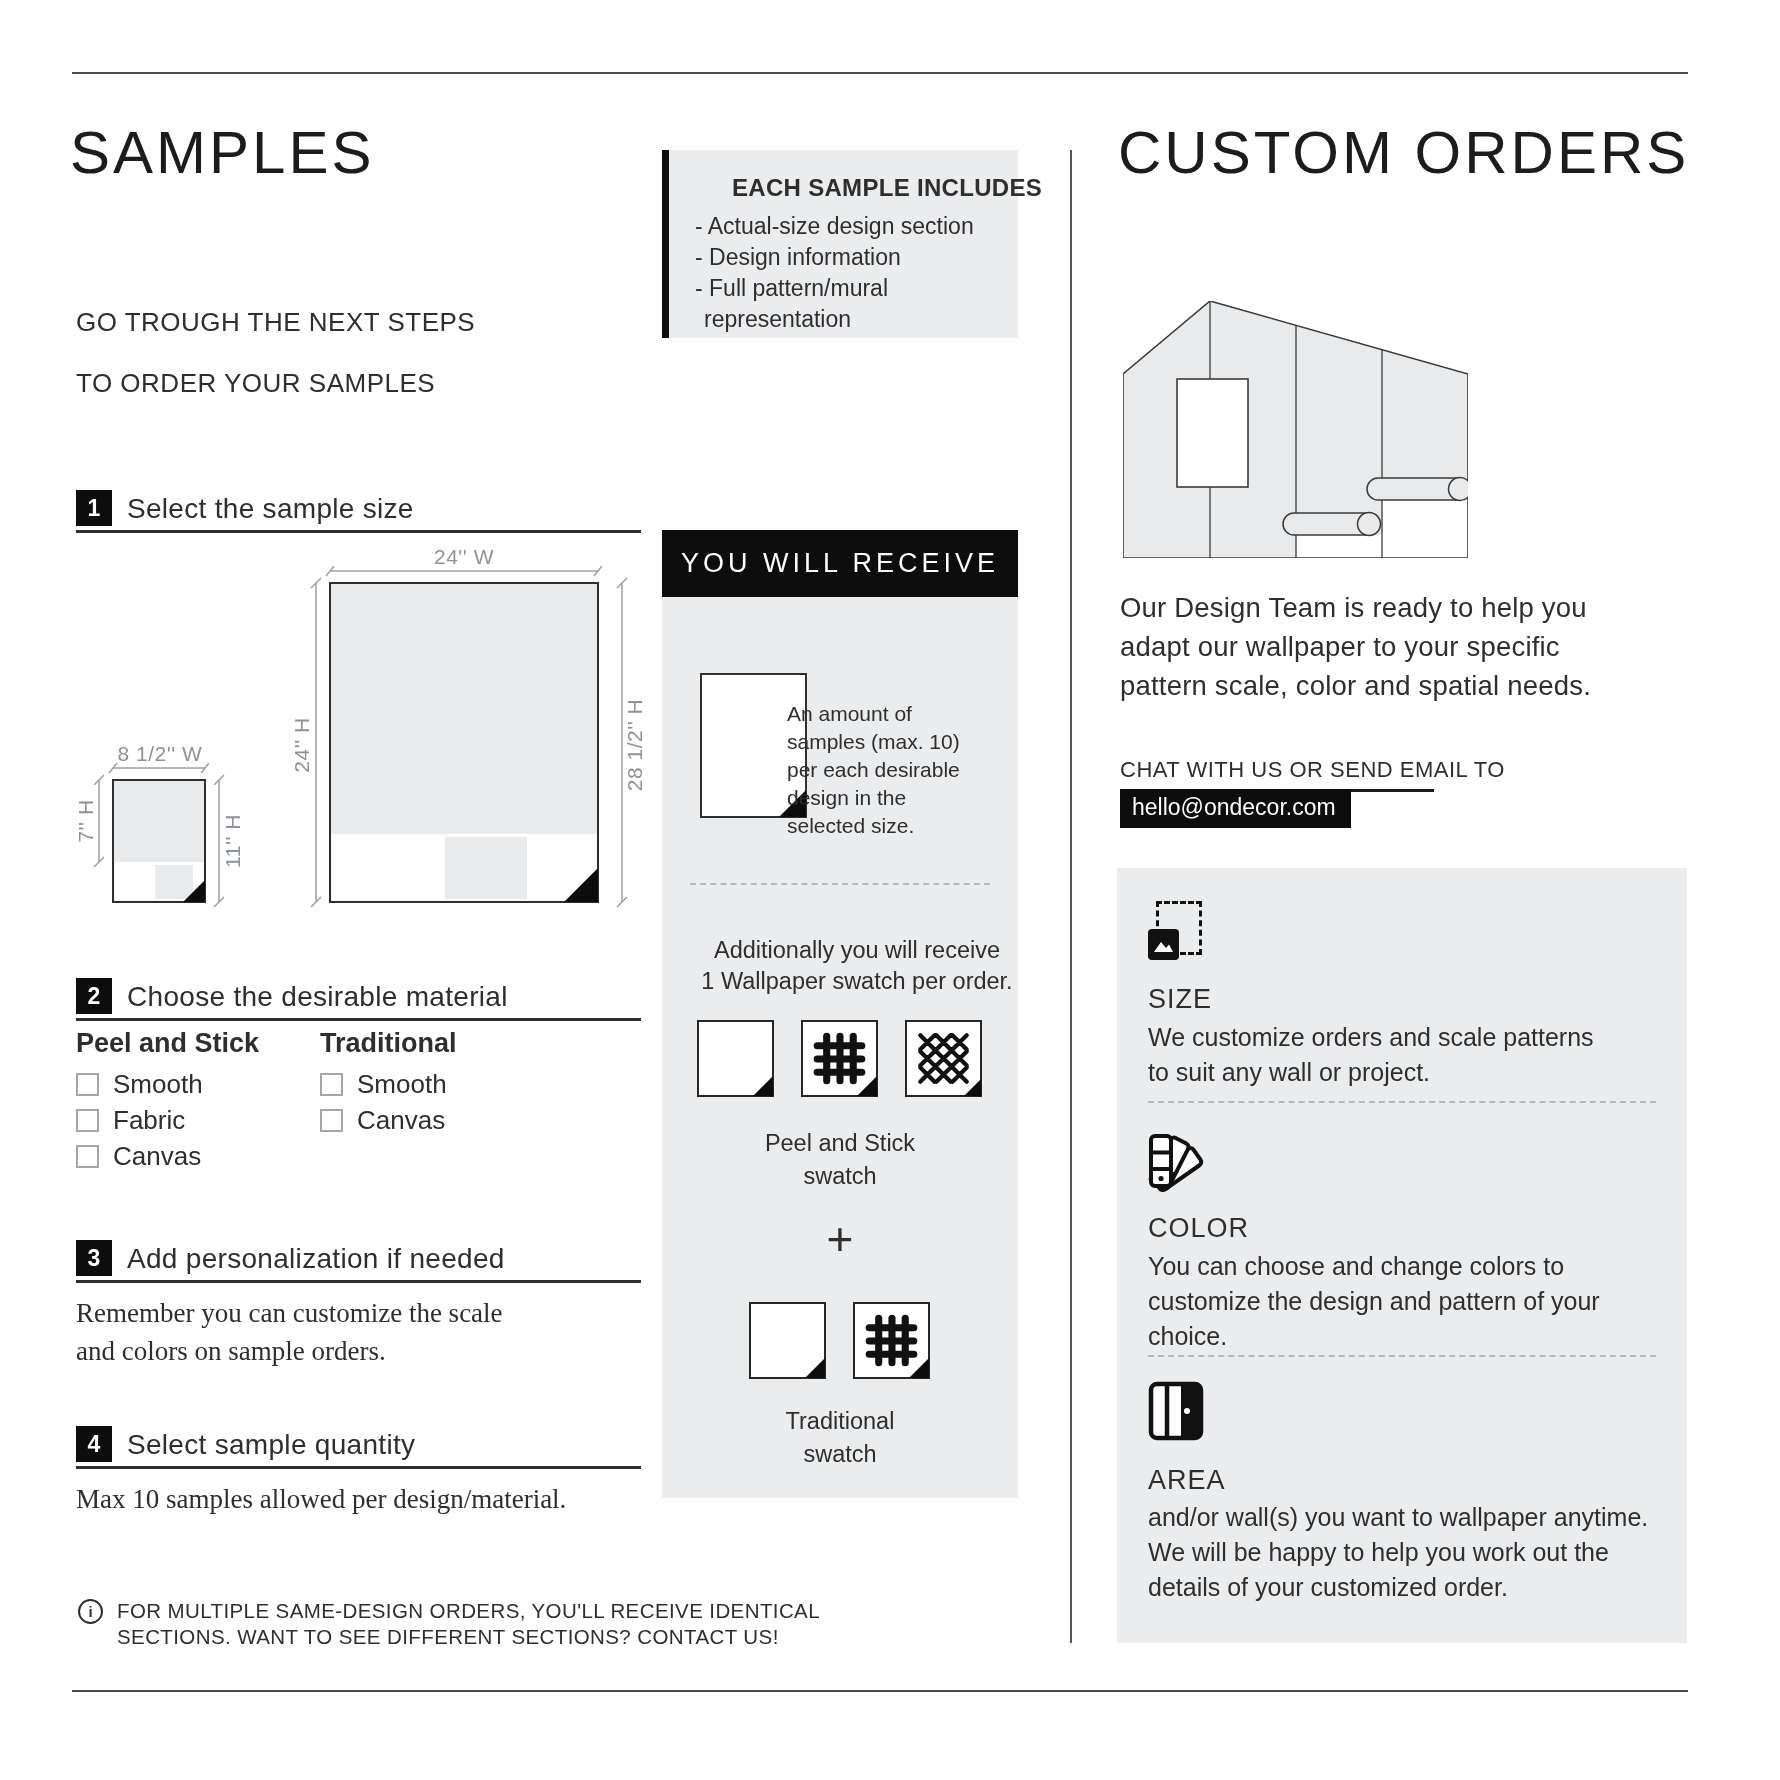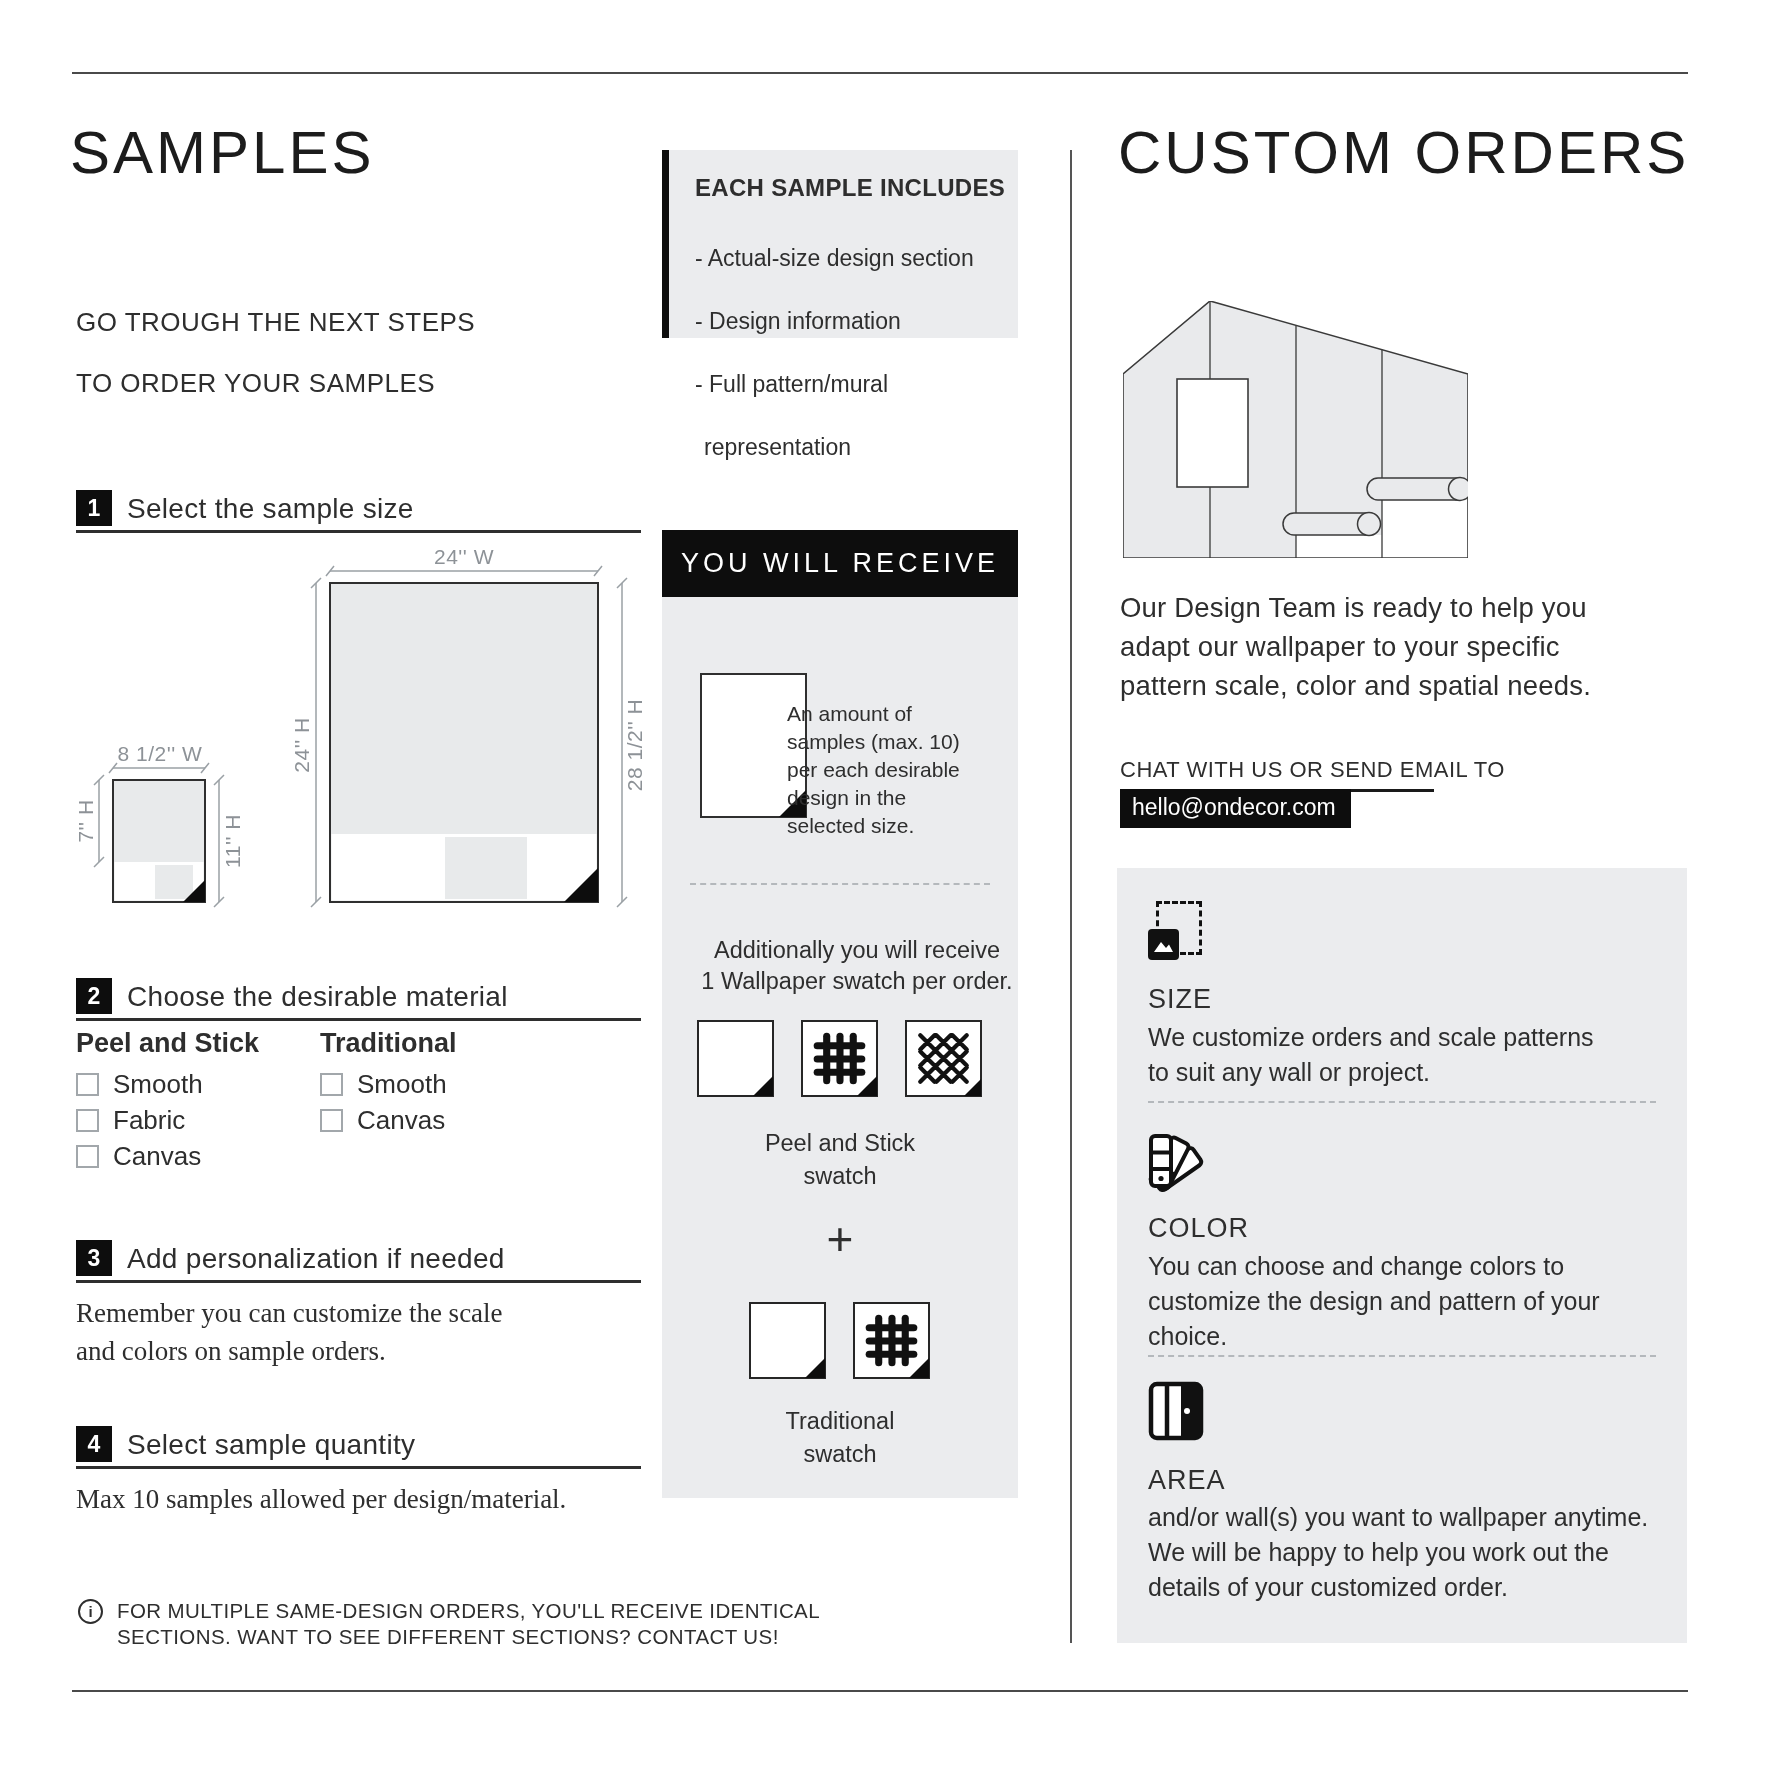--- a/index.html
+++ b/index.html
@@ -5,22 +5,22 @@
   html,body{margin:0;padding:0;background:#fff;}
   .canvas{position:relative;width:1780px;height:1780px;background:#fff;overflow:hidden;
           font-family:"Liberation Sans",sans-serif;color:#2e2e2e;}
   .abs{position:absolute;}
   .nw{white-space:nowrap;}
   .rule{position:absolute;background:#4a4a4a;height:2px;}
   .big-title{font-size:60px;font-weight:300;letter-spacing:3px;color:#1c1c1c;}
   .intro-line{font-size:26px;line-height:37px;letter-spacing:0.5px;margin-top:24px;}
   
   .includes-box{background:#ebecee;border-left:7px solid #0d0d0d;padding:24px 0 0 26px;box-sizing:border-box;}
-  .includes-title{font-size:24px;font-weight:700;letter-spacing:0.3px;}
-  .includes-item{font-size:23px;line-height:31px;margin-top:32px;}
+  .includes-title{font-size:24px;font-weight:700;letter-spacing:0.3px;margin-left:37px;}
+  .includes-item{font-size:23px;line-height:31px;}
   .includes-item.indent{padding-left:9px;}
   
   .step-header{display:flex;align-items:flex-start;}
   .step-num{width:36px;height:36px;background:#0d0d0d;color:#fff;font-size:23px;font-weight:700;
             display:flex;align-items:center;justify-content:center;flex:0 0 36px;}
   .step-label{font-size:28px;padding-left:15px;padding-top:3px;letter-spacing:0.3px;}
   .step-underline{position:absolute;height:2.5px;background:#2e2e2e;}
   .dim-label{color:#8d9297;font-size:21px;letter-spacing:0.5px;}
   .vwrap{position:absolute;width:0;height:0;}
   .vwrap span{position:absolute;transform:translate(-50%,-50%) rotate(-90deg);display:block;}

